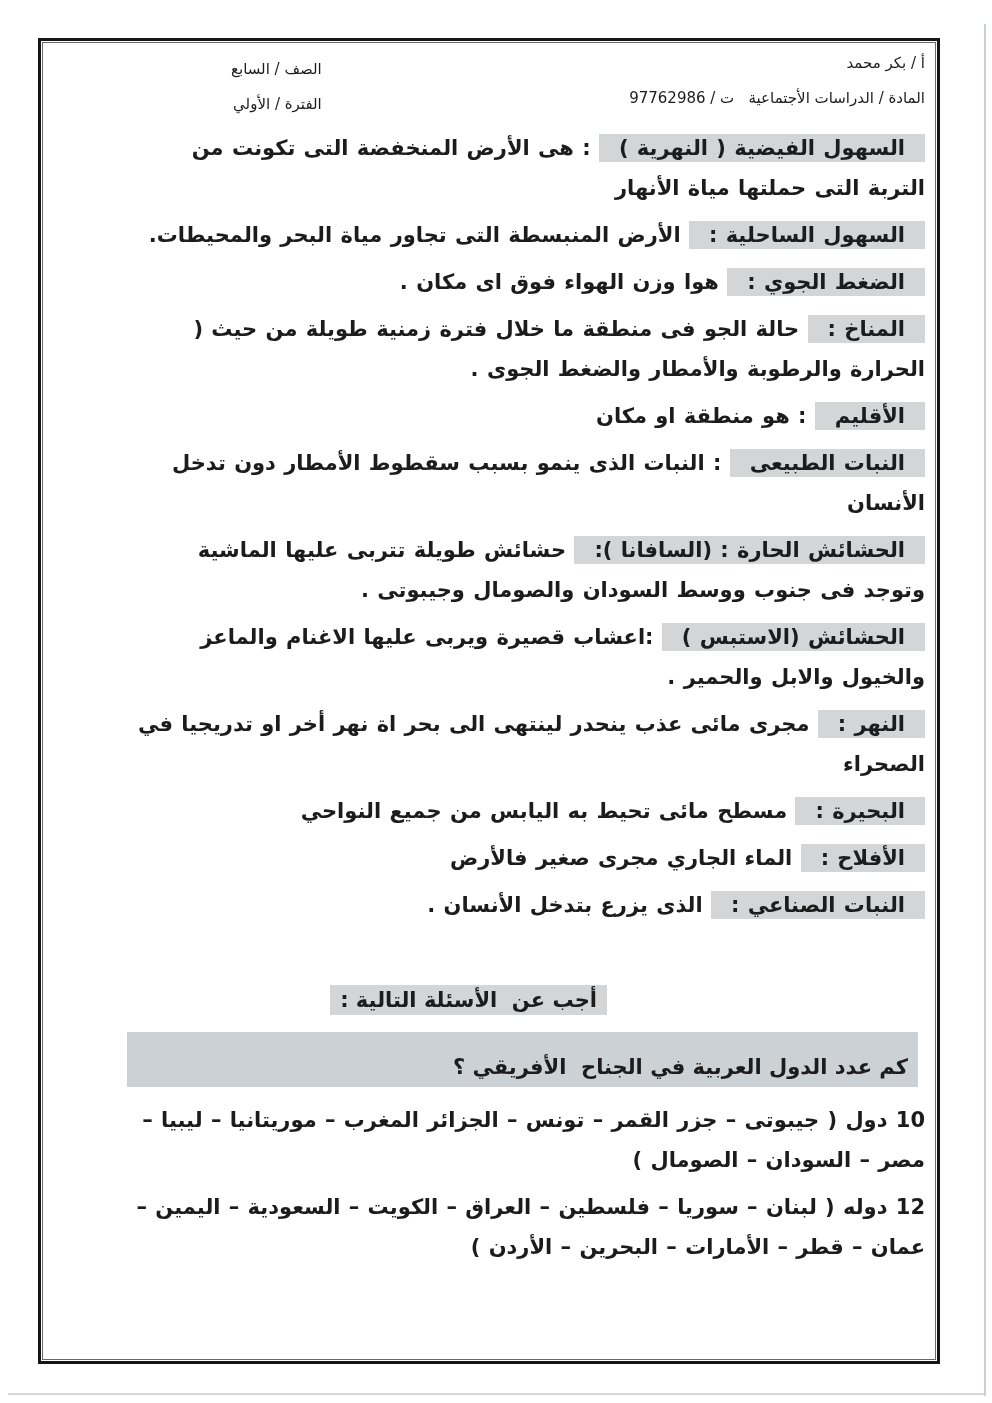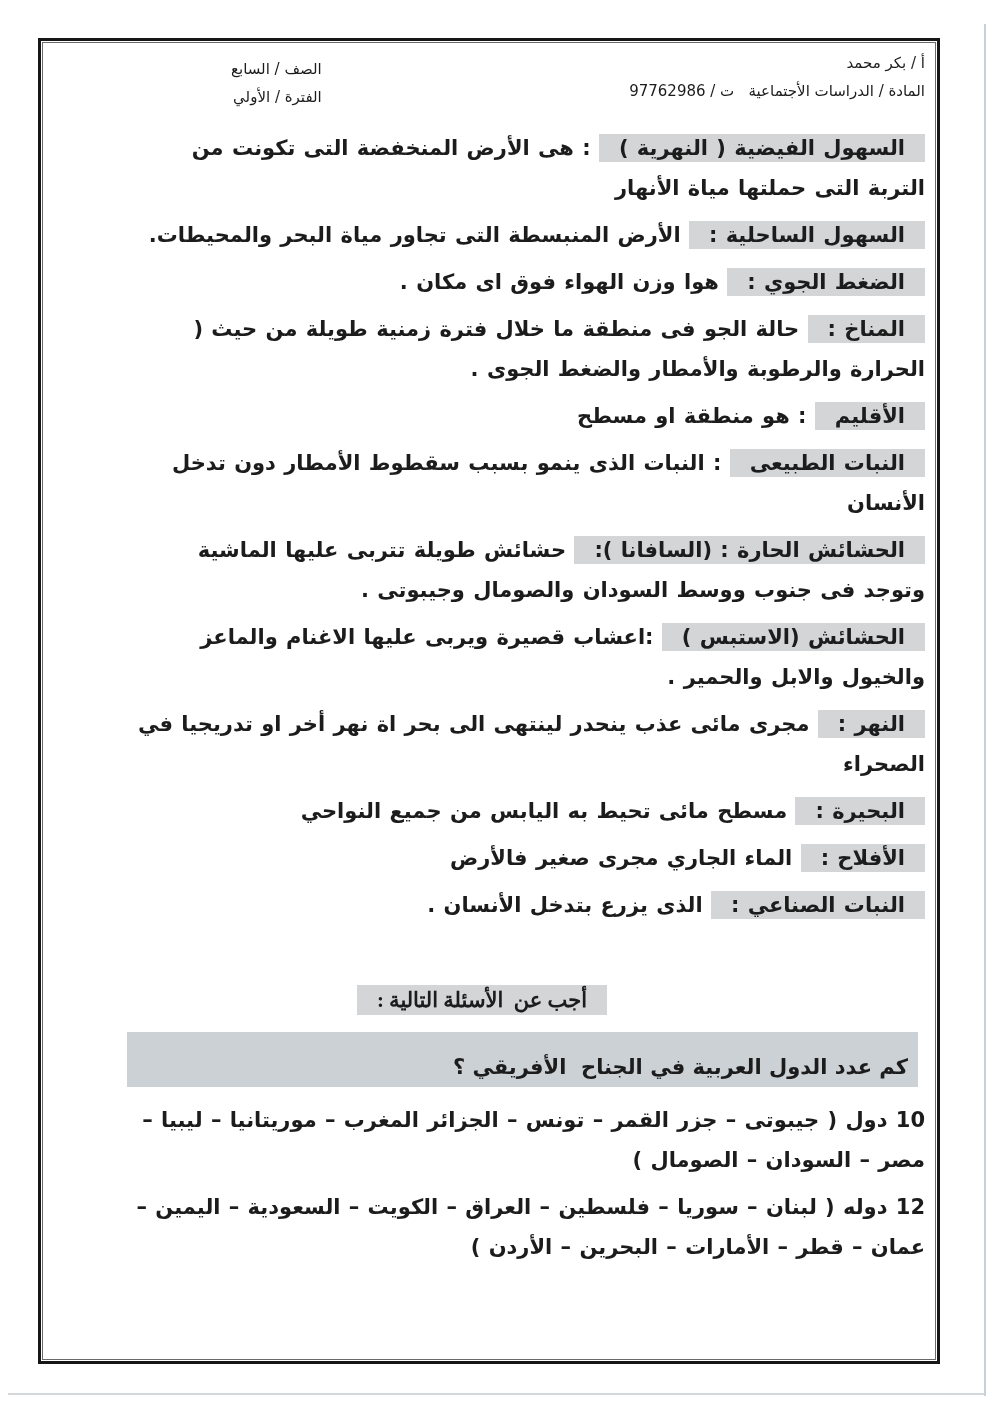--- a/index.html
+++ b/index.html
@@ -23,38 +23,38 @@
 
   .content {
     position:absolute; inset:0;
     direction:rtl; text-align:right;
     padding:10px 12px 0 95px;
   }
 
   
   .header { position:relative; height:74px; font-size:15px; }
   .header .line1 { margin-top:3px;text-align:right; }
-  .header .line2 { margin-top:10px; }
+  .header .line2 { margin-top:17px; }
   .header-side { position:absolute; left:95px; top:3px; }
   .header-side .line2 { }
 
   
   .defs p {
     margin:0 0 7px 0;
     font-size:21px; font-weight:bold; line-height:40px;
     word-spacing:1px;
   }
   .hl { background:var(--hl, #d3d5d7); padding:2px 20px; box-decoration-break:clone; }
 
   
   .section-heading {
     margin:57px 318px 14px 0;
     font-size:21px; font-weight:bold; line-height:36px;
   }
-  .section-heading .hl { padding:3px 20px;font-family:Liberation Serif, serif; }
+  .section-heading .hl { padding:3px 10px; }
 
   
   .qbar {
     background:var(--bar, #ccd1d6);
     margin:0 7px 13px -9px;
     padding:19px 10px 4px 0;
     font-size:21px; font-weight:bold; line-height:32px;
   }
   .answer {
     margin:0 0 7px 0;
@@ -81,21 +81,21 @@
           <div class="line1">الصف / السابع</div>
           <div class="line2">الفترة / الأولي</div>
         </div>
       </div>
 
       <div class="defs">
         <p><span class="hl">السهول الفيضية ( النهرية )</span> <span>: هى الأرض المنخفضة التى تكونت من التربة التى حملتها مياة الأنهار</span></p>
         <p><span class="hl">السهول الساحلية :</span> <span>الأرض المنبسطة التى تجاور مياة البحر والمحيطات.</span></p>
         <p><span class="hl">الضغط الجوي :</span> <span>هوا وزن الهواء فوق اى مكان .</span></p>
         <p><span class="hl">المناخ :</span> <span>حالة الجو فى منطقة ما خلال فترة زمنية طويلة من حيث ( الحرارة والرطوبة والأمطار والضغط الجوى .</span></p>
-        <p><span class="hl">الأقليم</span> <span>: هو منطقة او مسطح</span></p>
+        <p><span class="hl">الأقليم</span> <span>: هو منطقة او مكان</span></p>
         <p><span class="hl">النبات الطبيعى</span> <span>: النبات الذى ينمو بسبب سقطوط الأمطار دون تدخل الأنسان</span></p>
         <p><span class="hl">الحشائش الحارة : (السافانا ):</span> <span>حشائش طويلة تتربى عليها الماشية وتوجد فى جنوب ووسط السودان والصومال وجيبوتى .</span></p>
         <p><span class="hl">الحشائش (الاستبس )</span> <span>:اعشاب قصيرة ويربى عليها الاغنام والماعز والخيول والابل والحمير .</span></p>
         <p><span class="hl">النهر :</span> <span>مجرى مائى عذب ينحدر لينتهى الى بحر اة نهر أخر او تدريجيا في الصحراء</span></p>
         <p><span class="hl">البحيرة :</span> <span>مسطح مائى تحيط به اليابس من جميع النواحي</span></p>
         <p><span class="hl">الأفلاح :</span> <span>الماء الجاري مجرى صغير فالأرض</span></p>
         <p><span class="hl">النبات الصناعي :</span> <span>الذى يزرع بتدخل الأنسان .</span></p>
       </div>
 
       <div class="section-heading">

